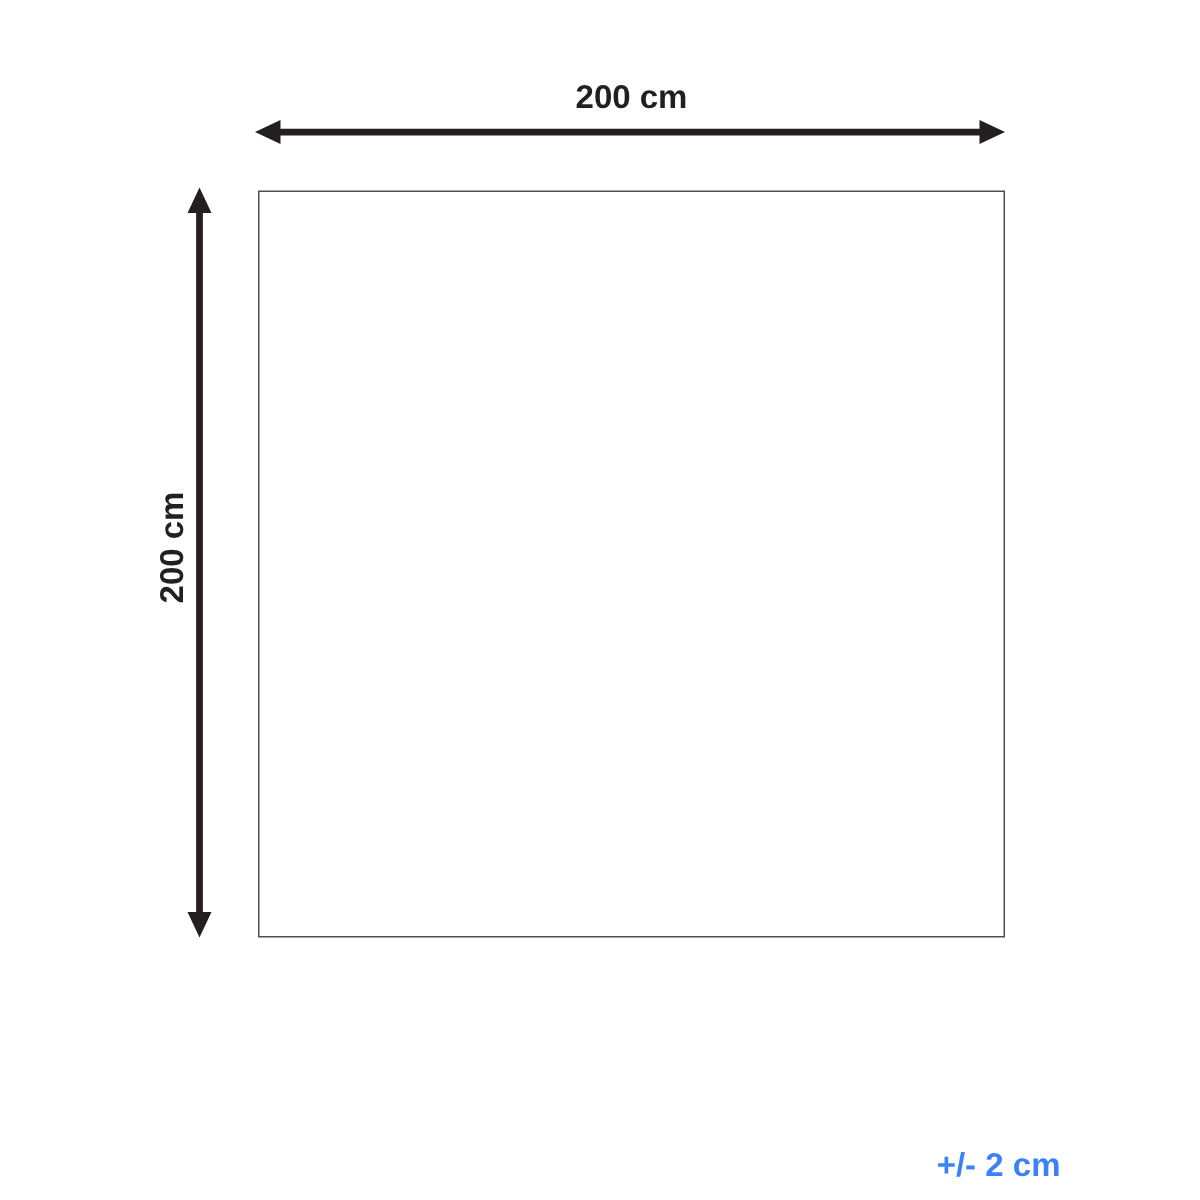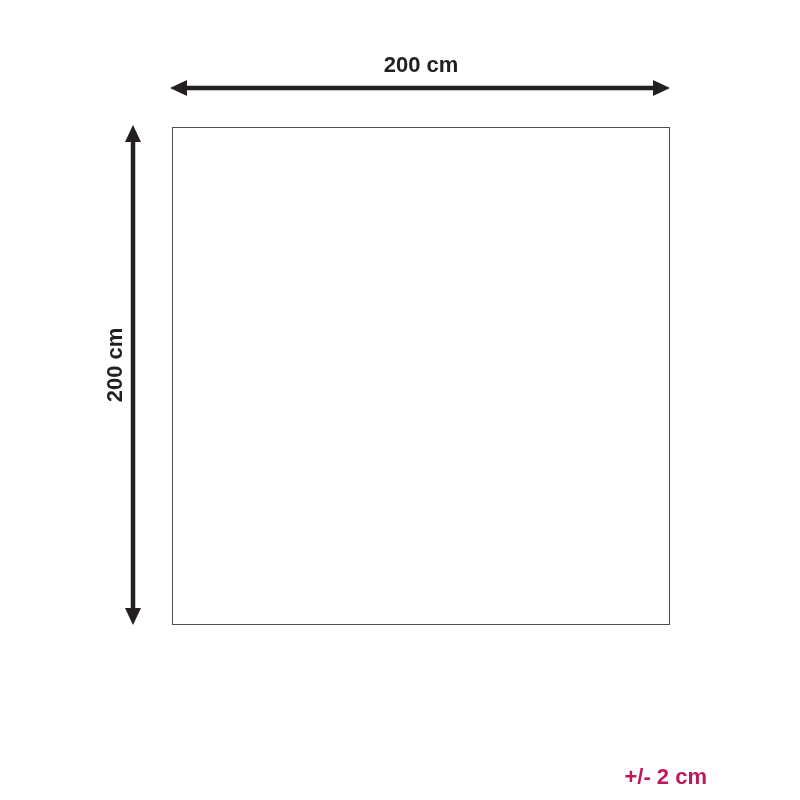--- a/index.html
+++ b/index.html
@@ -56,21 +56,21 @@
     position: absolute;
     left: 121px;
     top: 123px;
     width: 24px;
     height: 504px;
   }
   .tolerance-label {
     position: absolute;
     right: 93px;
     top: 764px;
-    color: #be185d;
+    color: #3b82f6;
     font-size: 22px;
     font-weight: bold;
     line-height: 26px;
     white-space: nowrap;
   }
 </style>
 </head>
 <body>
 
 <div class="canvas">

